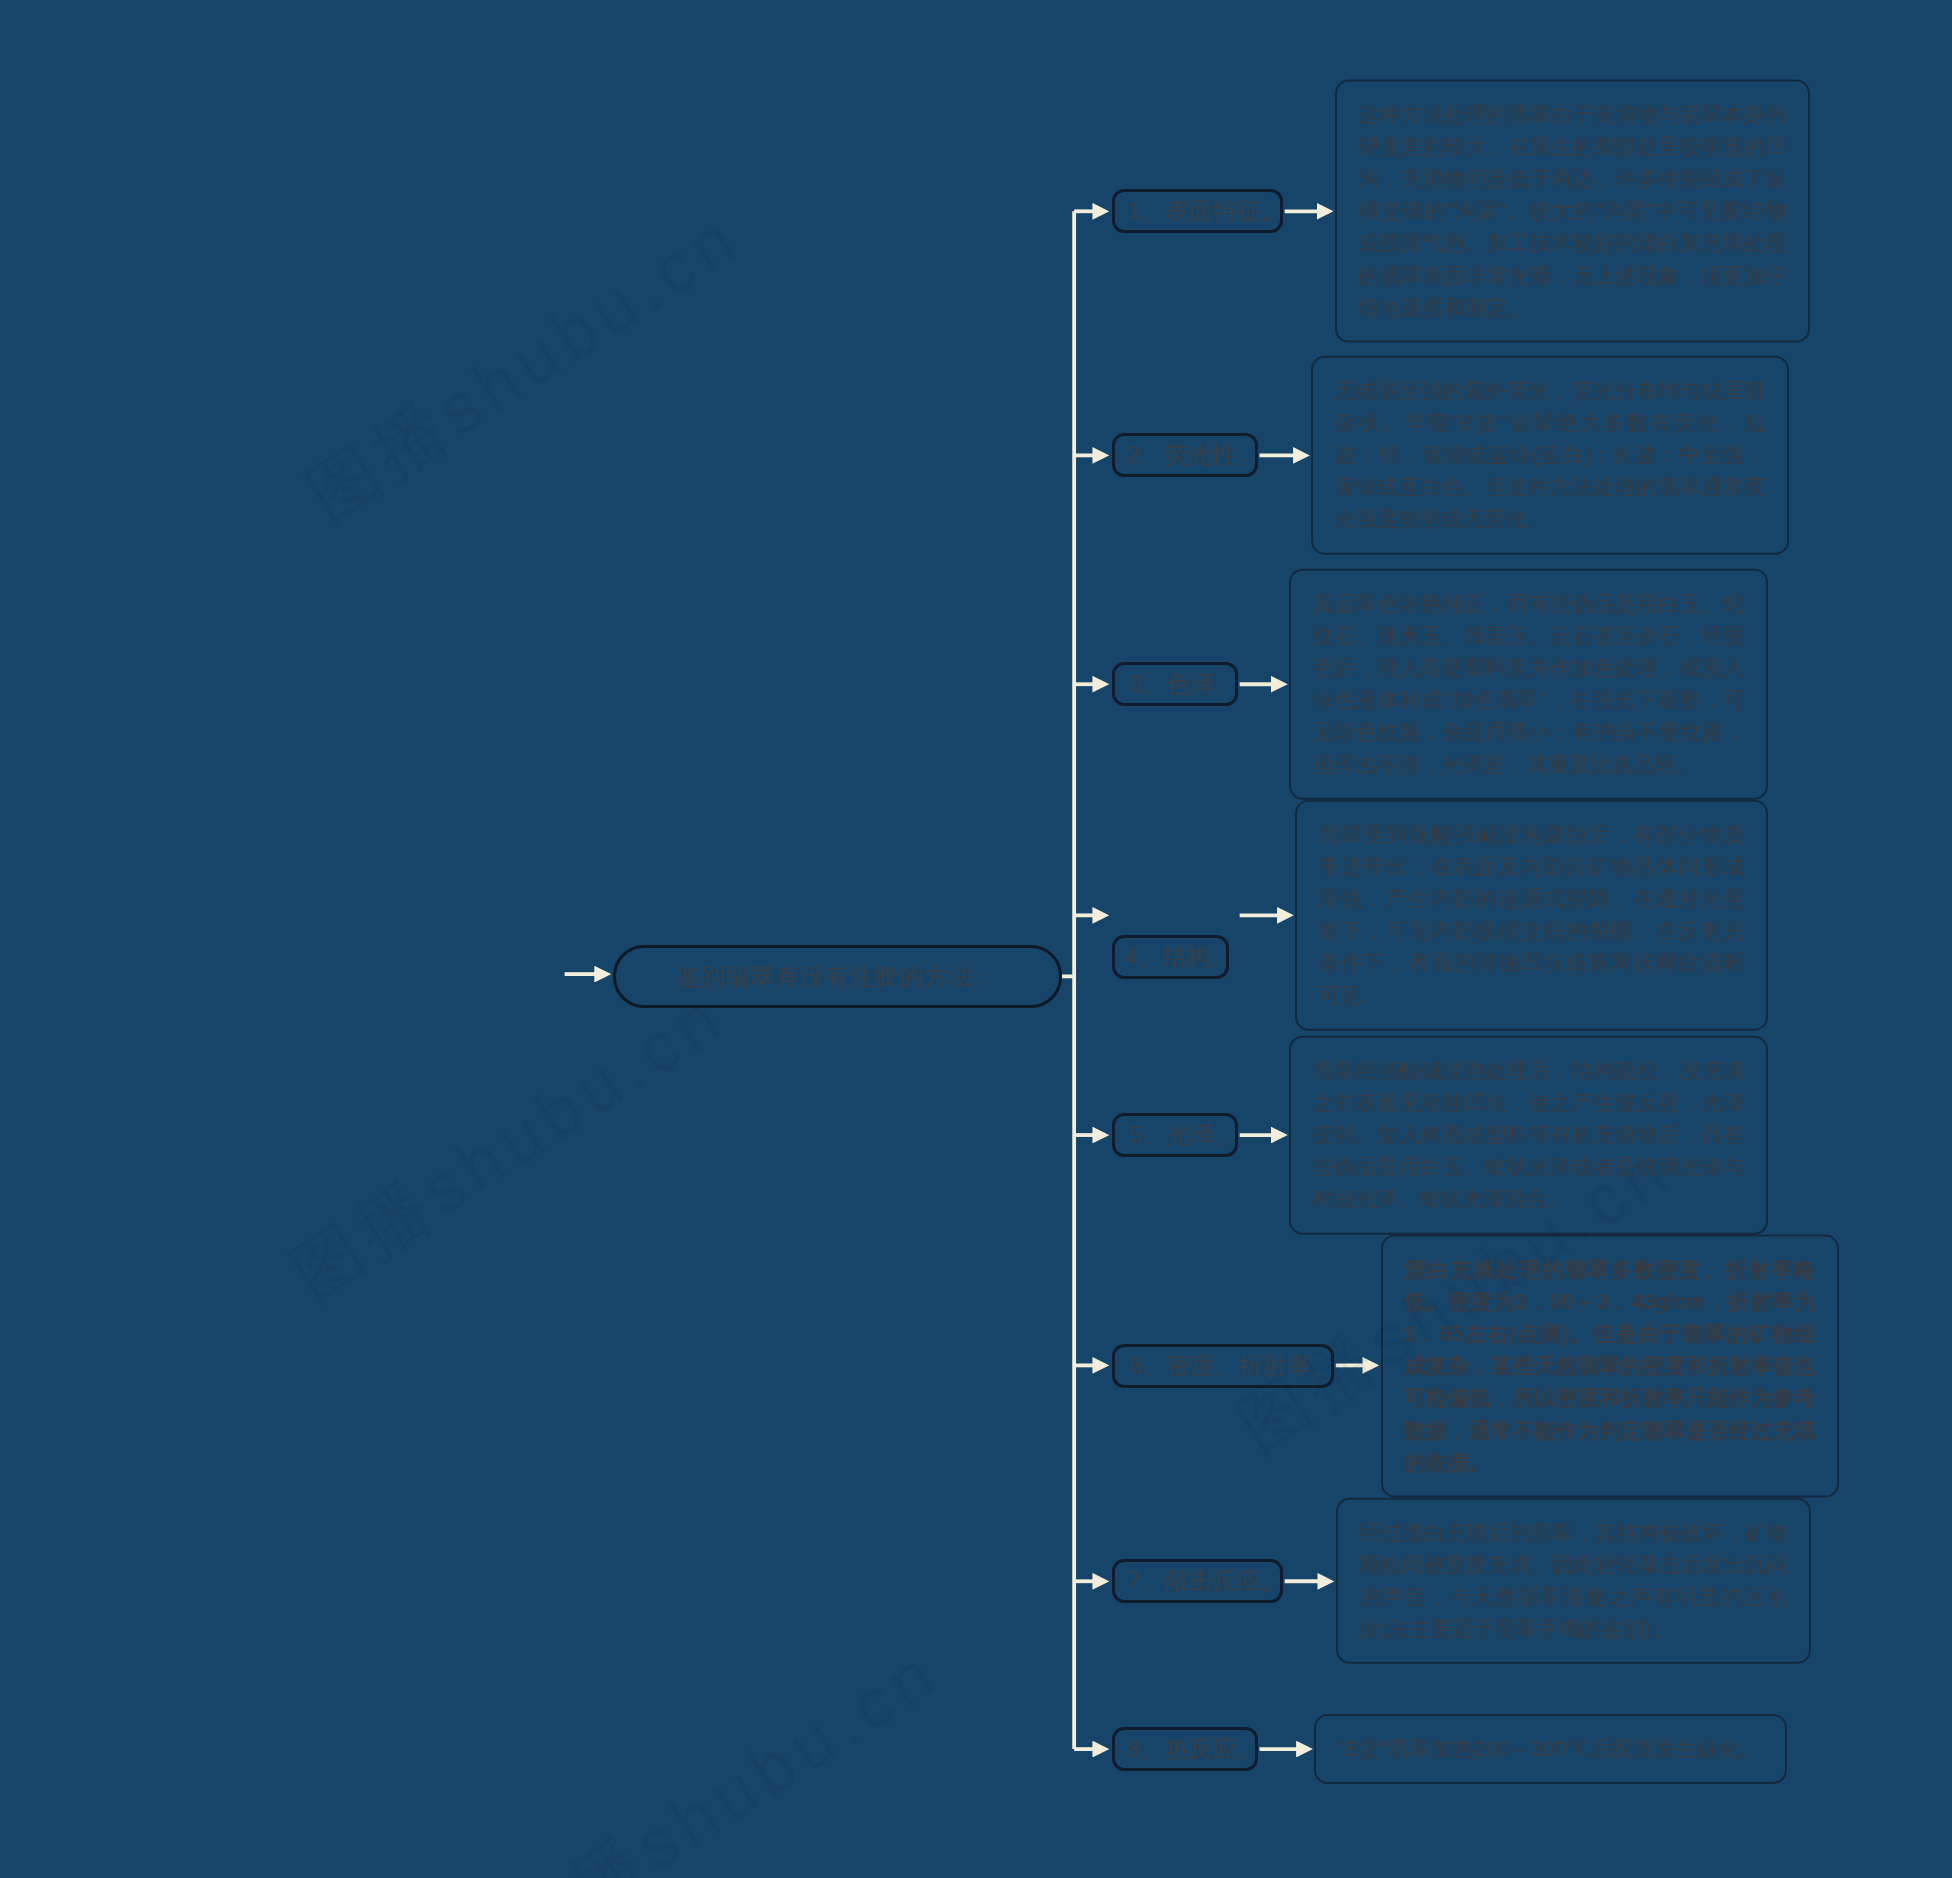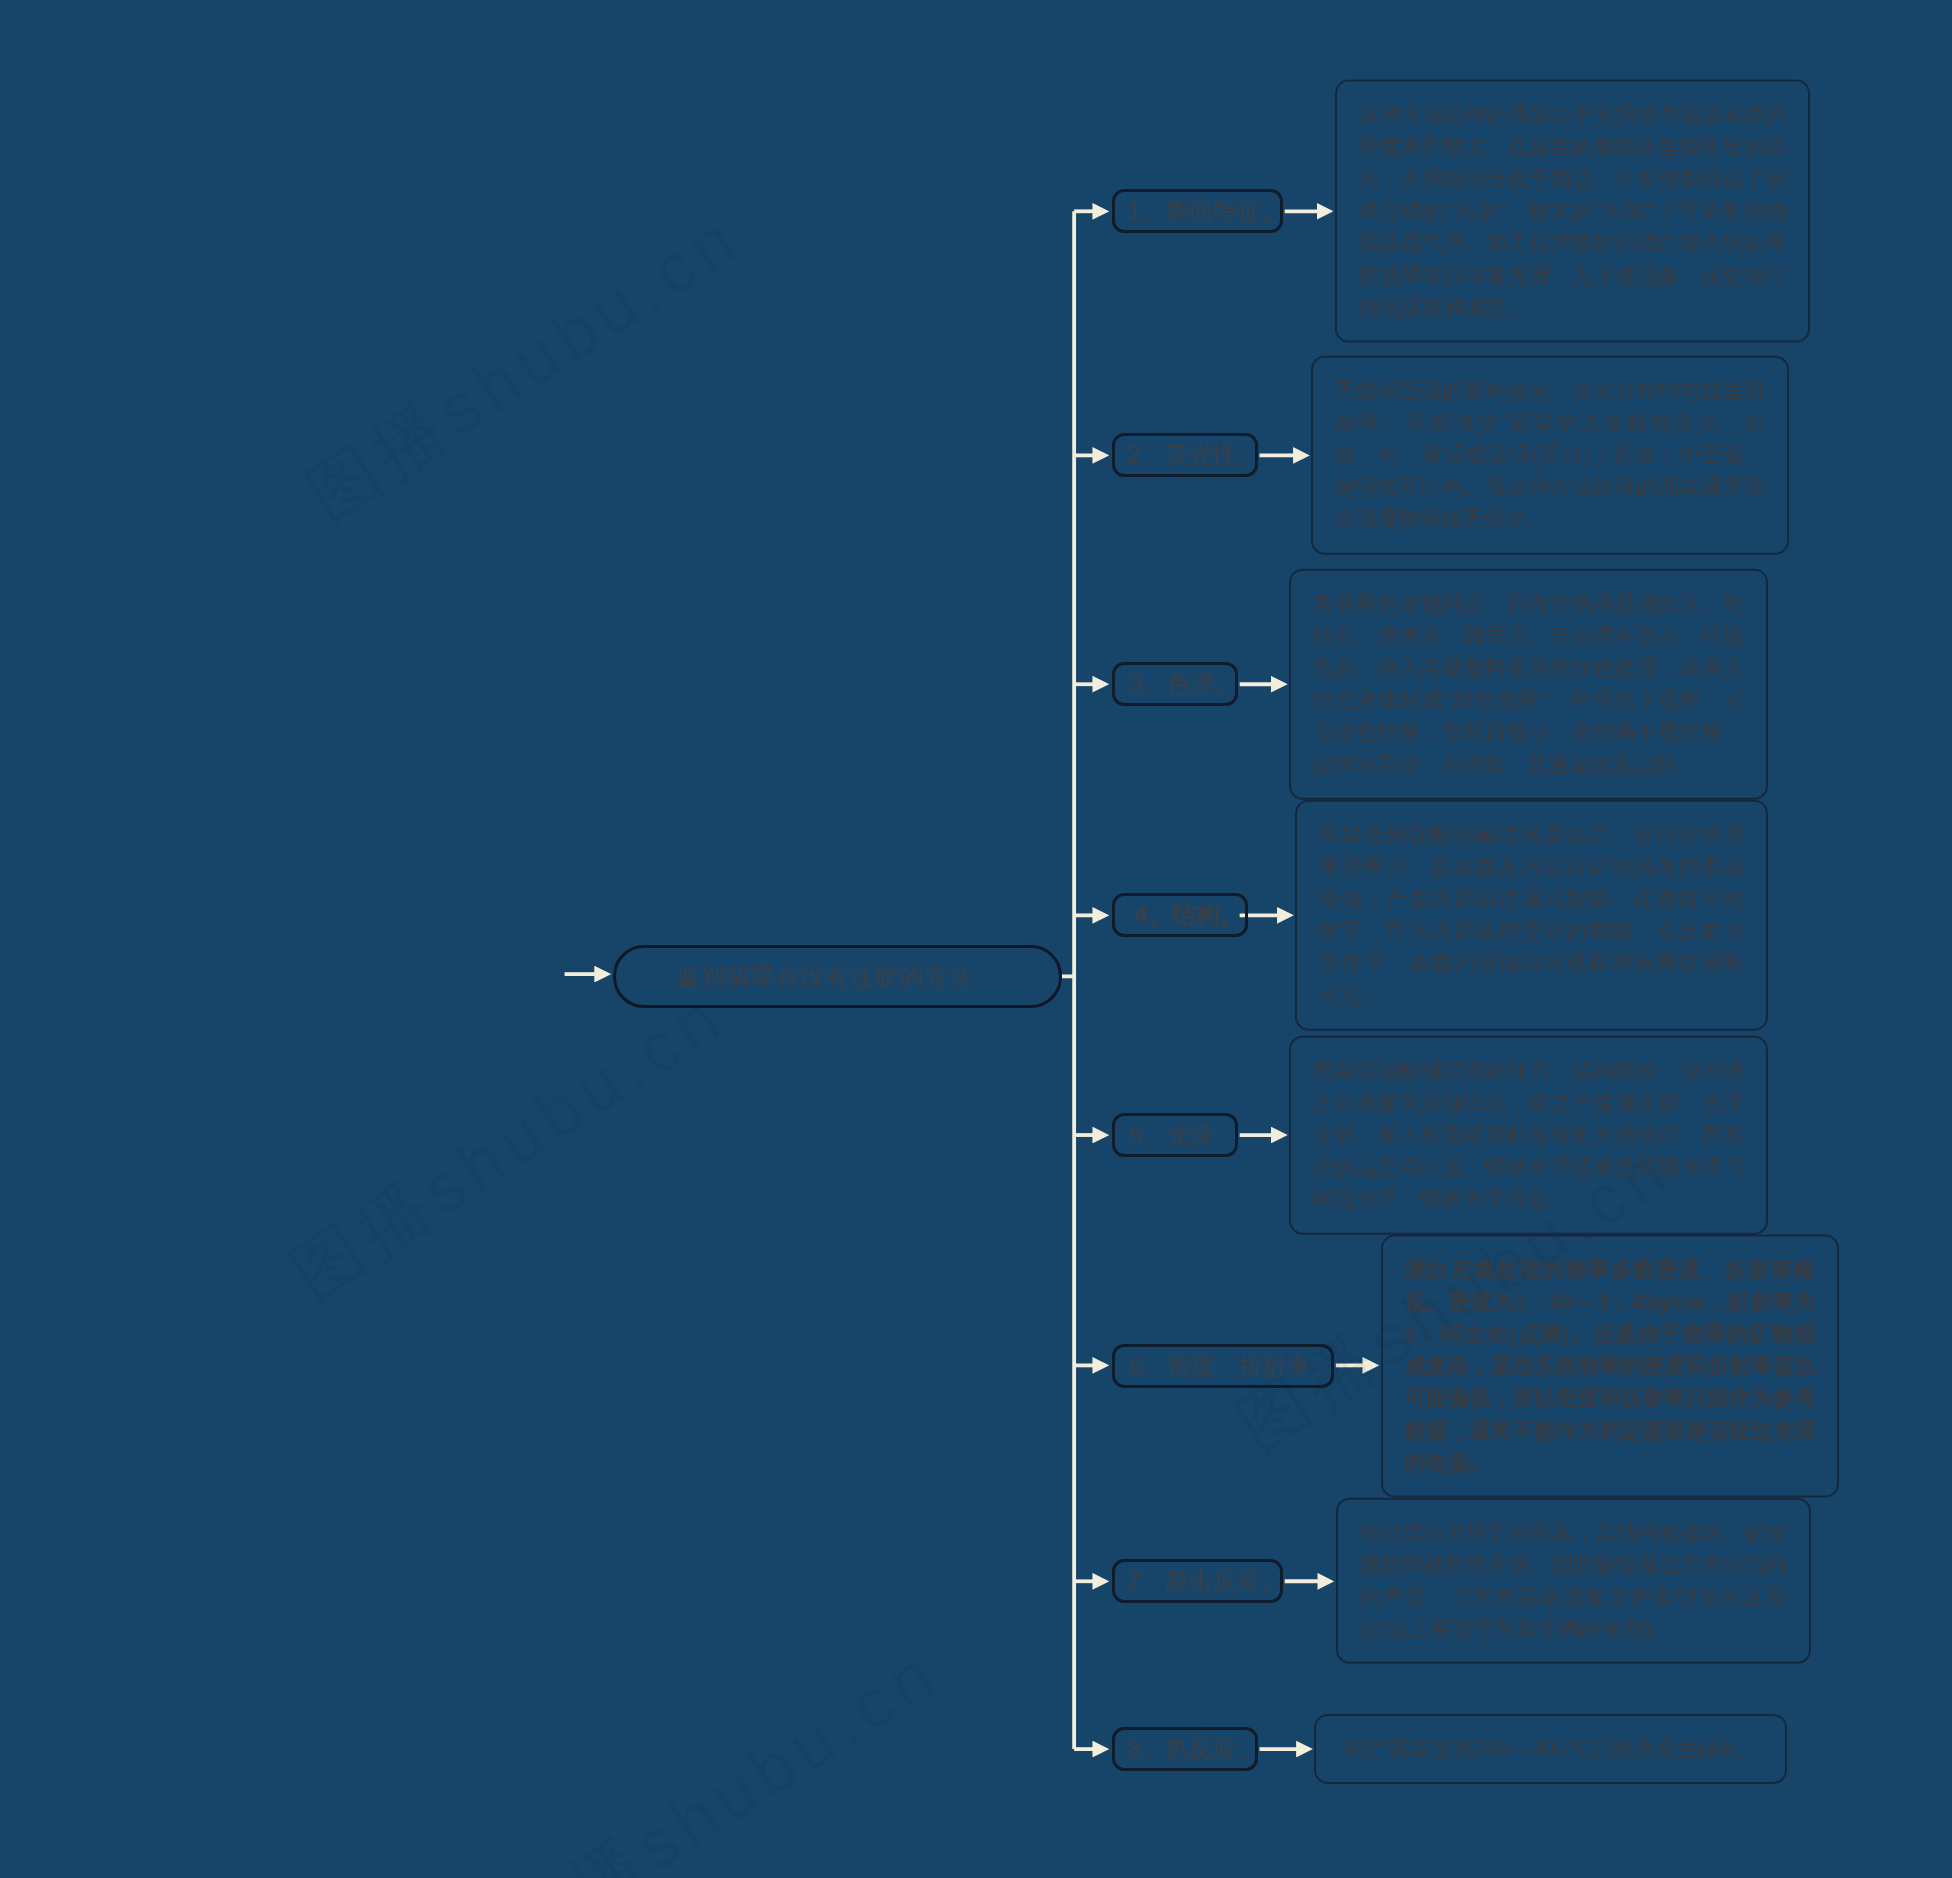--- a/index.html
+++ b/index.html
@@ -82,21 +82,21 @@
 
   <div class="label-node" style="left:1112px;top:211px;width:171px;">
       <span>1、表面特征。</span>
     </div>
   <div class="label-node" style="left:1112px;top:455px;width:146px;">
       <span>2、荧光性。</span>
     </div>
   <div class="label-node" style="left:1112px;top:684px;width:126px;">
       <span>3、色泽。</span>
     </div>
-  <div class="label-node" style="left:1112px;top:915px;width:136px;font-weight:bold;">
+  <div class="label-node" style="left:1112px;top:957px;width:117px;">
       <span>4、结构。</span>
     </div>
   <div class="label-node" style="left:1112px;top:1135px;width:126px;">
       <span>5、光泽。</span>
     </div>
   <div class="label-node" style="left:1112px;top:1366px;width:222px;">
       <span>6、密度、折射率。</span>
     </div>
   <div class="label-node" style="left:1112px;top:1581px;width:171px;">
       <span>7、敲击反应。</span>

